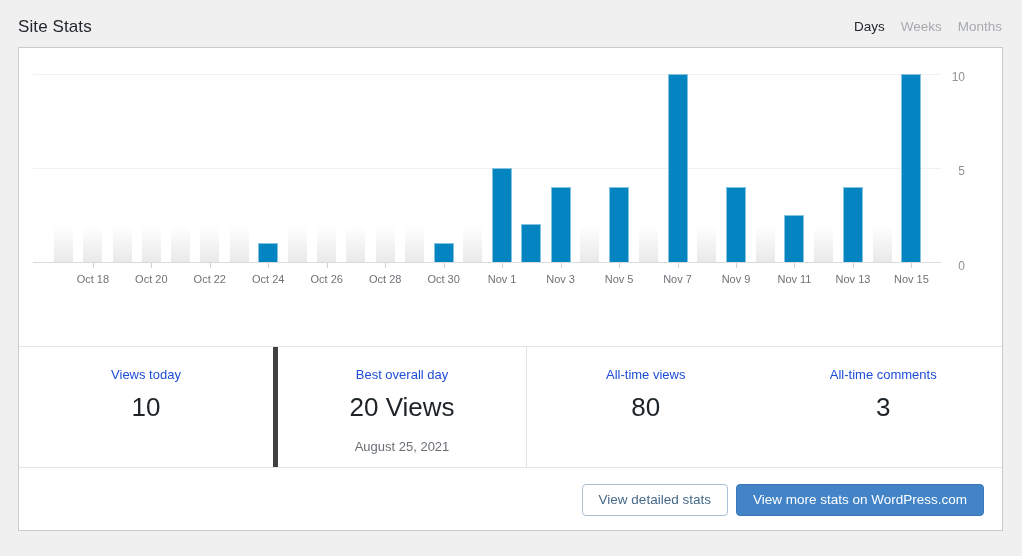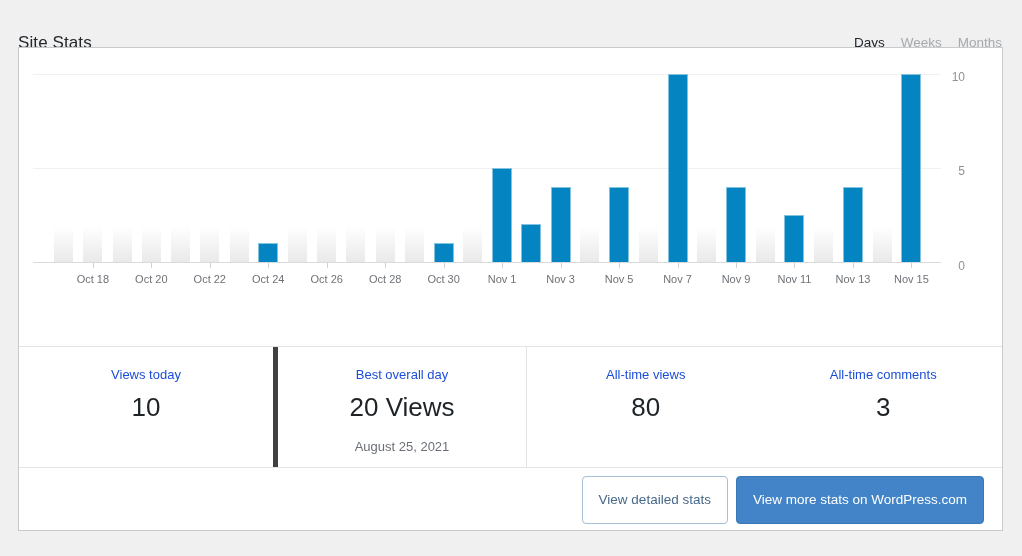--- a/index.html
+++ b/index.html
@@ -6,21 +6,21 @@
   html,body { width:1022px; height:556px; }
   body {
     background:#f0f0f1;
     font-family:"Liberation Sans", sans-serif;
     color:#1d2327;
     position:relative;
     overflow:hidden;
   }
   
   .header-row {
-    position:absolute; left:0; top:16px; width:1022px; height:47px;
+    position:absolute; left:0; top:0; width:1022px; height:47px;
     display:flex; align-items:center; padding:6px 20px 0 18px;
   }
   .page-title { font-size:17px; color:#23282d; letter-spacing:.1px; }
   .tabs { margin-left:auto; display:flex; gap:16px; font-size:13.5px;text-align:right; }
   .tab { cursor:pointer; color:#a7aaad; text-decoration:none; }
   .tab.active { color:#23282d; }
   
   .widget {
     position:absolute; left:18px; top:47px; width:985px; height:484px;
     background:#ffffff; border:1px solid #c9cacd;
@@ -75,21 +75,21 @@
   .stat-value { font-size:26px; color:#1d2327; margin-top:10px; line-height:30px; }
   .stat-date  { font-size:13px; color:#6b7077; margin-top:17px; }
   
   .footer-row {
     position:absolute; left:0; top:419px; width:100%; height:64px;
     border-top:1px solid #e2e4e7;
     display:flex; align-items:center; justify-content:flex-end;
     gap:8px; padding-right:18px;
   }
   .btn {
-    height:48px; border-radius:4px; font-size:13.5px;
+    height:32px; border-radius:4px; font-size:13.5px;
     display:inline-flex; align-items:center; padding:0 16px;
     cursor:pointer; font-family:"Liberation Sans", sans-serif;
   }
   .btn-secondary {
     background:#ffffff; border:1px solid #a9c0d4; color:#46698a;
   }
   .btn-primary {
     background:#4284c7; border:1px solid #3a77b5; color:#ffffff;
   }
 </style>

